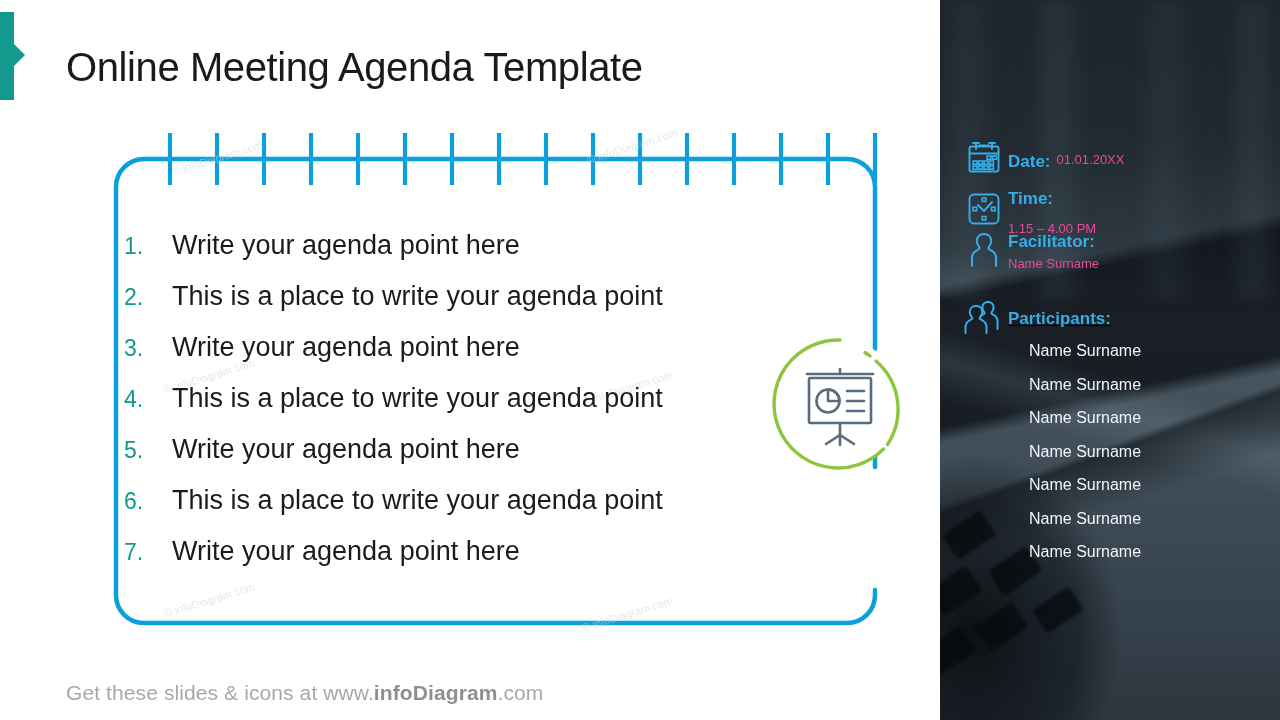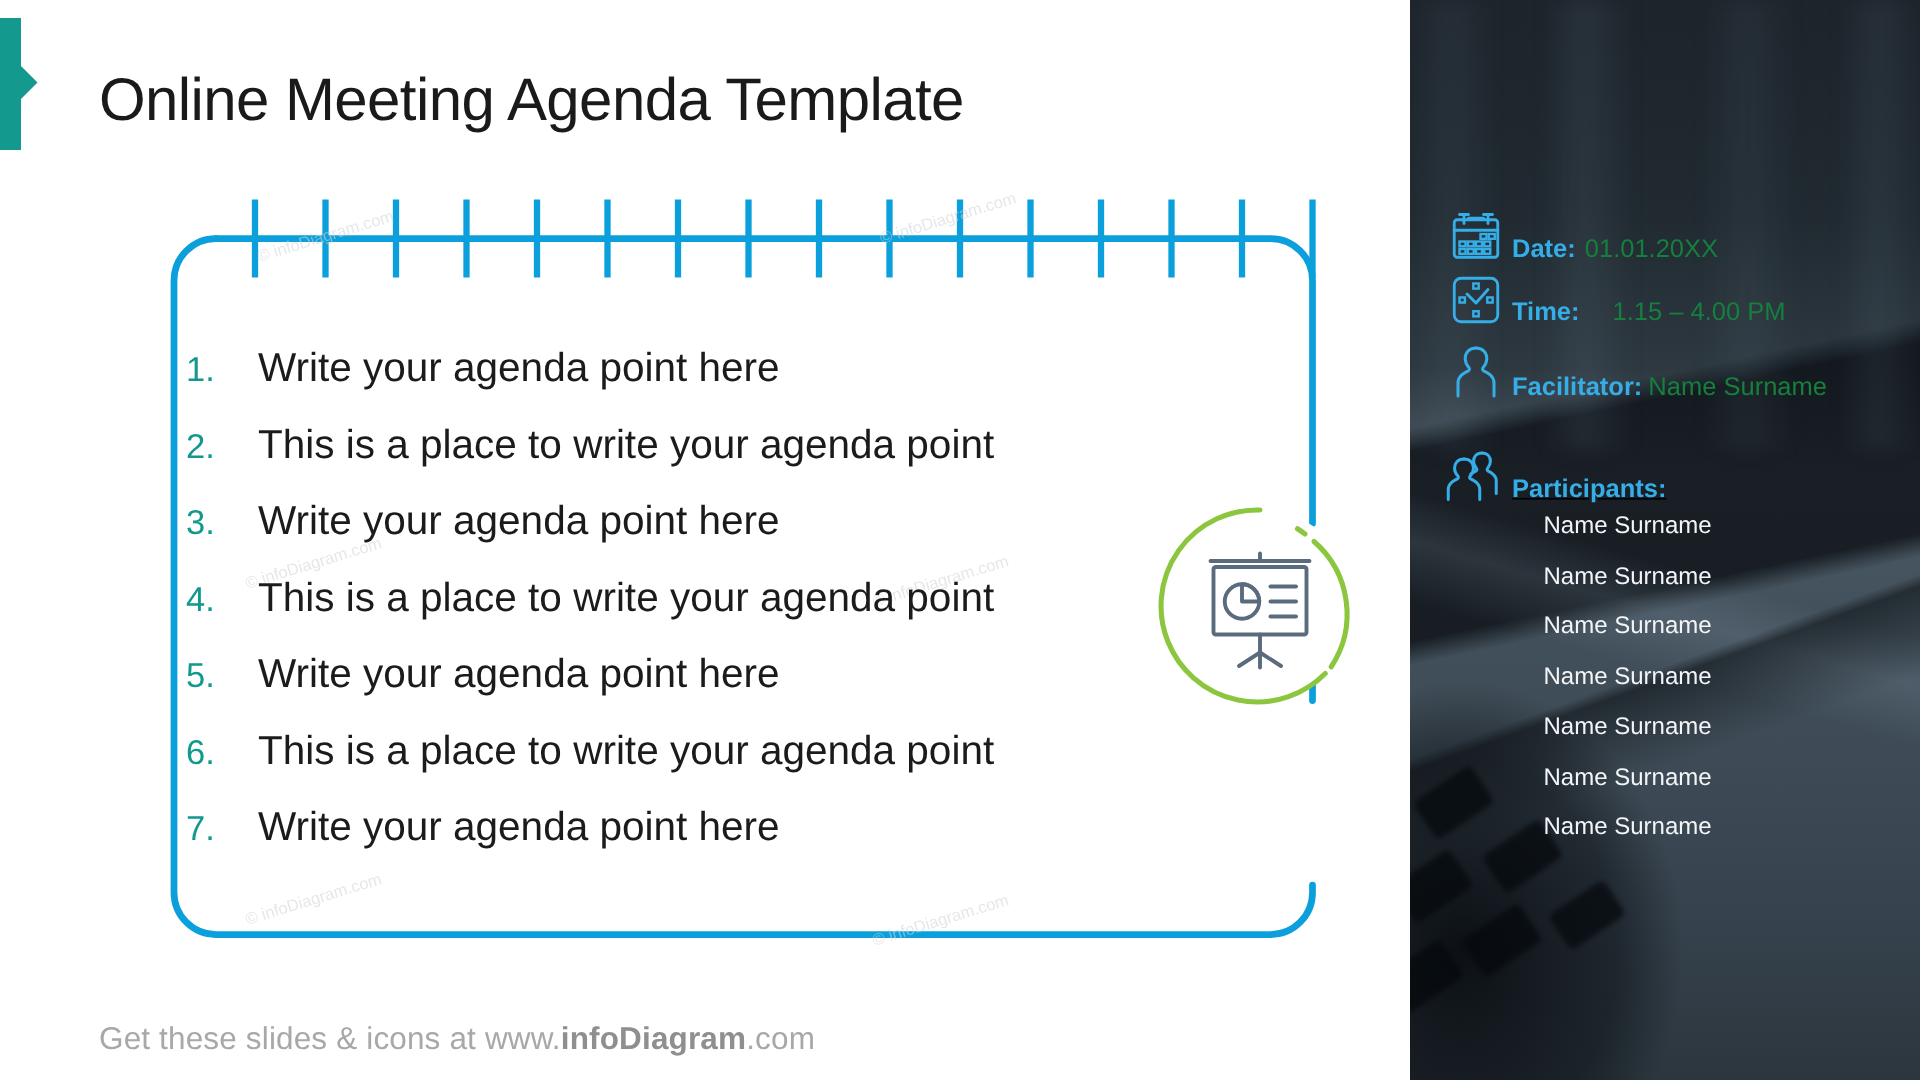--- a/index.html
+++ b/index.html
@@ -176,42 +176,42 @@
     background: rgba(4,8,12,.72);
     border-radius: 4px;
     filter: blur(1.6px);
     transform: rotate(-34deg);
   }
 
   
   .info-row {
     position: absolute;
     display: flex;
-    align-items: flex-end;
+    align-items: center;
   }
   .info-icon {
     width: 42px;
     flex: 0 0 42px;
     display: flex;
     align-items: center;
     justify-content: flex-start;
   }
   .info-label {
     color: #35AEE8;
     font-size: 17px;
     font-weight: 700;
     white-space: nowrap;
   }
   .info-value {
-    color: #15803d;
-    font-size: 17px;
+    color: #ec4899;
+    font-size: 13px;
     font-weight: 400;
     white-space: nowrap;
   }
-  .info-stack { display: flex; flex-direction: row; gap: 4px; }
+  .info-stack { display: flex; flex-direction: column; gap: 4px; }
 
   .participant-list {
     position: absolute;
     left: 1029px;
     top: 340px;
   }
   .participant {
     color: #f2f5f7;
     font-size: 16px;
     height: 33.5px;
@@ -399,21 +399,21 @@
           <path d="M 12 14 L 18 20 L 26 11"></path>
         </g>
         <g fill="none" stroke="#35AEE8" stroke-width="1.6">
           <rect x="16.2" y="7" width="3.6" height="3.4"></rect>
           <rect x="16.2" y="25.5" width="3.6" height="3.4"></rect>
           <rect x="7" y="16.3" width="3.6" height="3.4"></rect>
           <rect x="25.5" y="16.3" width="3.6" height="3.4"></rect>
         </g>
       </svg>
     </div>
-    <div style="display:flex; gap:22px; padding-top:7px;">
+    <div style="display:flex; gap:12px; padding-top:7px;flex-direction:column;">
       <span class="info-label">Time:</span>
       <span class="info-value">1.15 – 4.00 PM</span>
     </div>
   </div>
 
   <div class="info-row" style="left:966px; top:228px;">
     <div class="info-icon">
       <svg width="36" height="40" viewBox="0 0 36 40">
         <g stroke="#35AEE8" fill="none" stroke-width="2" stroke-linecap="round" stroke-linejoin="round">
           <path d="M 18 4 C 13.2 4 10.8 7.4 10.8 11 C 10.8 14 12.2 15.8 13.2 17 C 13.9 17.9 13.8 18.8 12.6 19.4 C 10 20.7 6 22.4 6 27.5 L 6 36"></path>

